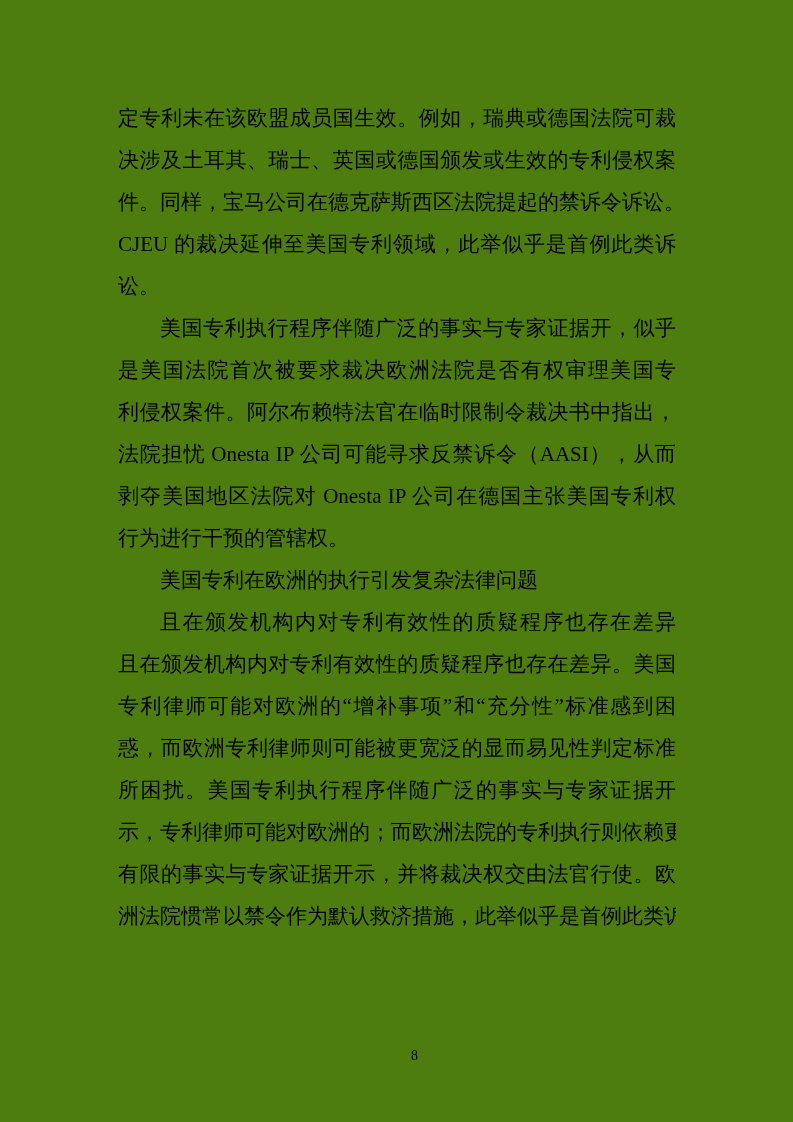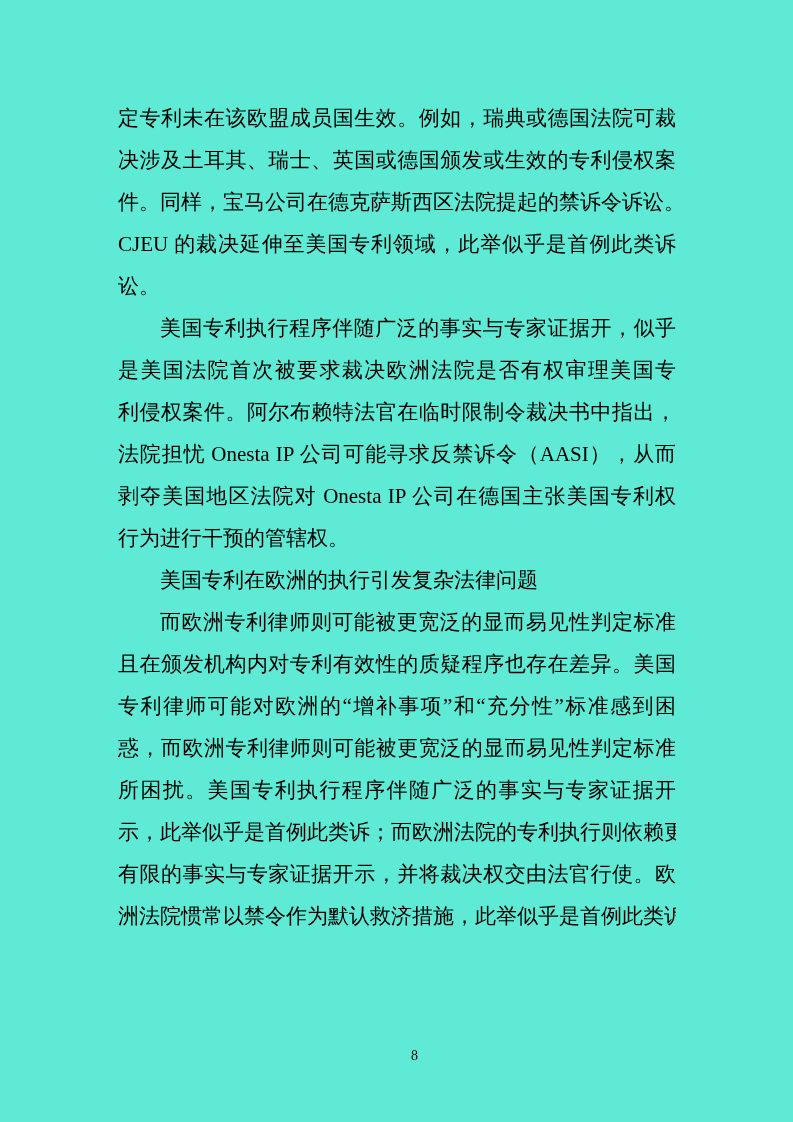--- a/index.html
+++ b/index.html
@@ -4,21 +4,21 @@
 <style>
   html, body {
     margin: 0;
     padding: 0;
     background: #ffffff;
   }
   .page {
     position: relative;
     width: 793px;
     height: 1122px;
-    background: #5eead4;
+    background: #4d7c0f;
     font-family: "Liberation Serif", "DejaVu Serif", serif;
     color: #000000;
     overflow: hidden;
   }
   .text-block {
     position: absolute;
     left: 118px;
     top: 97px;
     width: 558px;
     font-size: 21px;
@@ -65,25 +65,25 @@
 
     <div class="line indent">美国专利执行程序伴随广泛的事实与专家证据开，似乎</div>
     <div class="line">是美国法院首次被要求裁决欧洲法院是否有权审理美国专</div>
     <div class="line">利侵权案件。阿尔布赖特法官在临时限制令裁决书中指出，</div>
     <div class="line">法院担忧 Onesta IP 公司可能寻求反禁诉令（AASI），从而</div>
     <div class="line">剥夺美国地区法院对 Onesta IP 公司在德国主张美国专利权</div>
     <div class="line end">行为进行干预的管辖权。</div>
 
     <div class="line heading">美国专利在欧洲的执行引发复杂法律问题</div>
 
-    <div class="line indent">而欧洲专利律师则可能被更宽泛的显而易见性判定标准</div>
+    <div class="line indent">且在颁发机构内对专利有效性的质疑程序也存在差异</div>
     <div class="line">且在颁发机构内对专利有效性的质疑程序也存在差异。美国</div>
     <div class="line">专利律师可能对欧洲的“增补事项”和“充分性”标准感到困</div>
     <div class="line">惑，而欧洲专利律师则可能被更宽泛的显而易见性判定标准</div>
     <div class="line">所困扰。美国专利执行程序伴随广泛的事实与专家证据开</div>
-    <div class="line">示，此举似乎是首例此类诉；而欧洲法院的专利执行则依赖更</div>
+    <div class="line">示，专利律师可能对欧洲的；而欧洲法院的专利执行则依赖更</div>
     <div class="line">有限的事实与专家证据开示，并将裁决权交由法官行使。欧</div>
     <div class="line">洲法院惯常以禁令作为默认救济措施，此举似乎是首例此类诉</div>
 
   </div>
 
   <div class="page-number">8</div>
 </div>
 
 </body></html>

